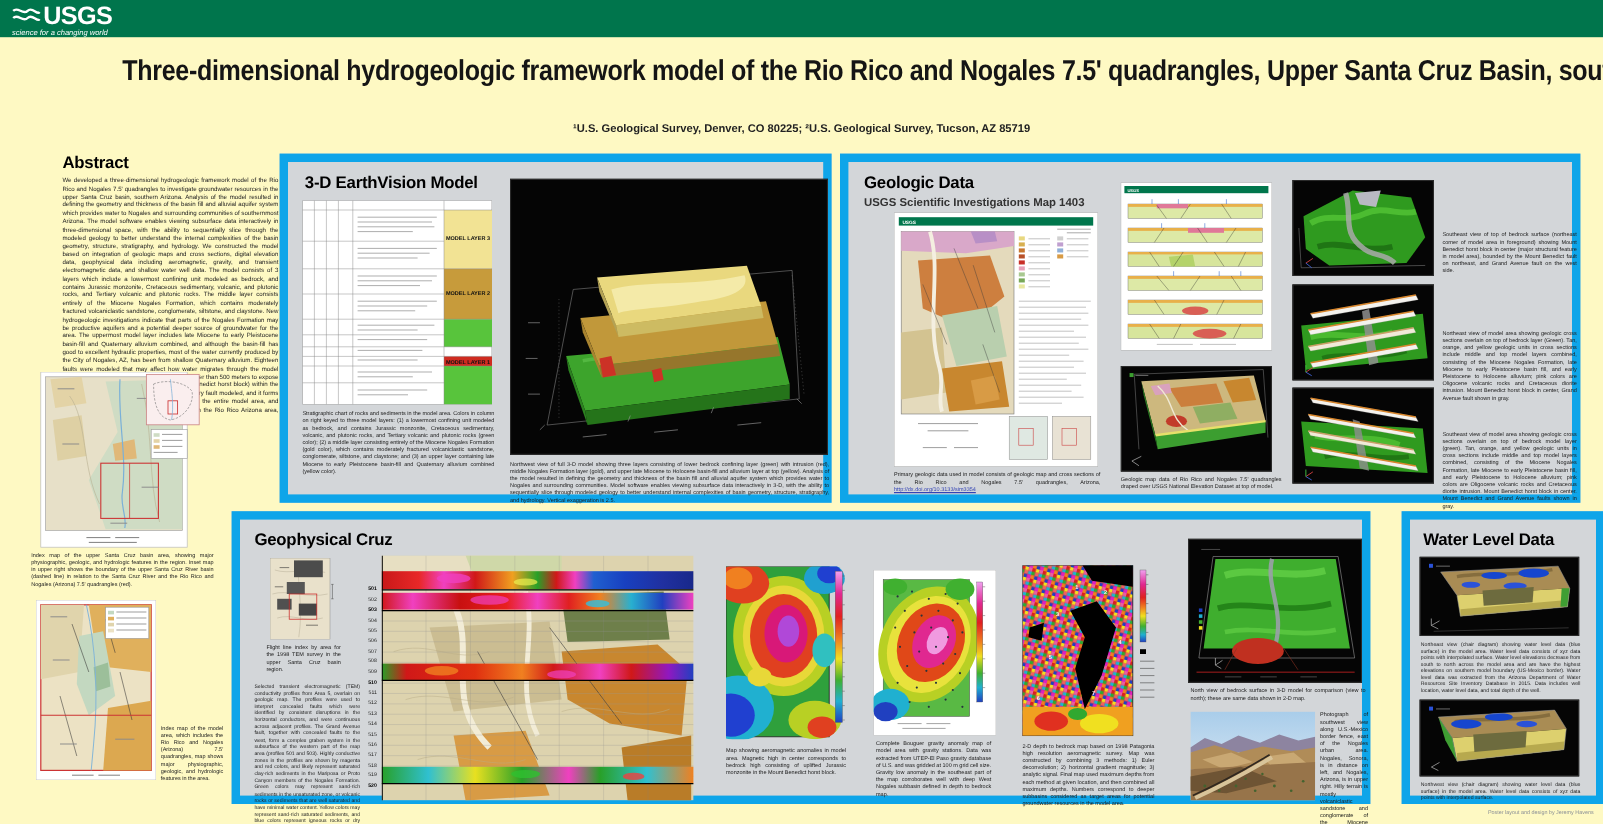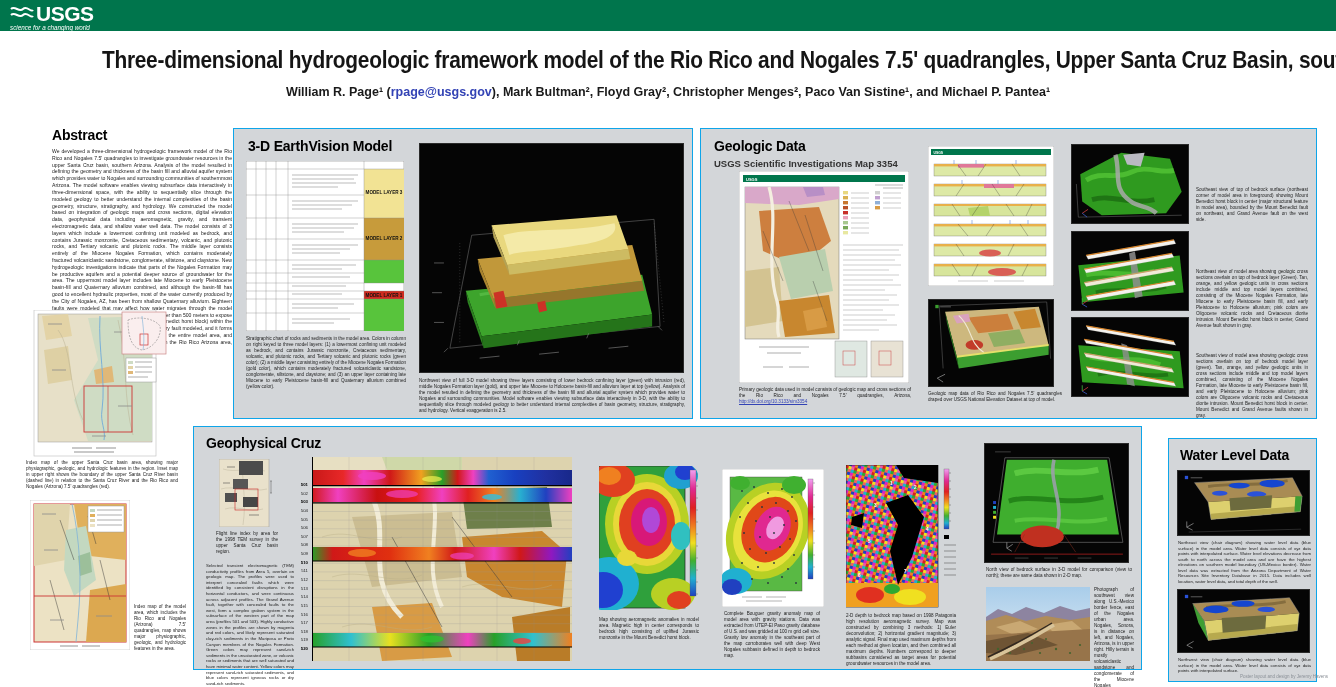--- a/index.html
+++ b/index.html
@@ -1,26 +1,26 @@
 <!DOCTYPE html>
 <html><head>
 <meta charset="utf-8">
 <style>
   html,body{margin:0;padding:0;background:#e4e7ea;}
-  .poster{position:relative;width:1336px;height:687px;background:#ffffff;font-family:"Liberation Sans",sans-serif;overflow:hidden;}
+  .poster{position:relative;width:1336px;height:687px;background:#fef9c3;font-family:"Liberation Sans",sans-serif;overflow:hidden;}
   .abs{position:absolute;}
   .topbar{position:absolute;left:0;top:0;width:1336px;height:31px;background:#00754c;}
   .logoname{font-size:21px;font-weight:bold;color:#fff;letter-spacing:-0.5px;line-height:1;}
   .logotag{font-size:6.3px;font-style:italic;color:#fff;}
   .titlewrap{position:absolute;left:0;top:46px;width:1336px;text-align:center;}
   .title{display:inline-block;transform:scaleX(.87);transform-origin:center;font-size:24px;font-weight:bold;color:#151515;white-space:nowrap;letter-spacing:-0.3px;}
   .authors{position:absolute;left:0;top:85px;width:1336px;text-align:center;font-size:12.5px;font-weight:600;color:#1a1a1a;}
   .authors a{color:#3343b5;text-decoration:none;}
   .affil{position:absolute;left:0;top:102px;width:1336px;text-align:center;font-size:9.3px;font-weight:600;color:#222;}
-  .panel{position:absolute;background:#d3d6d9;border:1px solid #0ea5e9;box-sizing:border-box;}
+  .panel{position:absolute;background:#d3d6d9;border:7px solid #0ea5e9;box-sizing:border-box;}
   .h2{font-size:14px;font-weight:bold;color:#000;letter-spacing:-0.2px;white-space:nowrap;}
   .h3{font-size:9.5px;font-weight:bold;color:#333;white-space:nowrap;}
   .capj{font-size:4.6px;line-height:1.3;color:#1c1c1c;text-align:justify;}
   .abstext{font-size:5.1px;line-height:1.34;color:#222;text-align:justify;}
   .temtext{font-size:4.25px;line-height:1.32;color:#1c1c1c;text-align:justify;}
   .temlabel{position:absolute;width:13px;text-align:right;font-size:4.3px;color:#222;line-height:1;}
   .temlabel.b{font-weight:bold;color:#000;}
   .blackbox{background:#050505;border:1px solid #2a2a2a;box-sizing:border-box;}
   .credit{position:absolute;right:8px;top:674px;font-size:4.5px;color:#8a8f96;}
   svg{display:block;}
@@ -38,21 +38,21 @@
           <path d="M1,4 C5,0 9,8 13,4 C17,0 21,8 23,5" stroke="#fff" stroke-width="2" fill="none"></path>
           <path d="M1,10 C5,6 9,14 13,10 C17,6 21,14 23,11" stroke="#fff" stroke-width="2" fill="none"></path>
         </svg>
         <span class="logoname">USGS</span>
       </div>
       <div class="logotag">science for a changing world</div>
     </div>
   </div>
 
   <div class="titlewrap"><span class="title">Three-dimensional hydrogeologic framework model of the Rio Rico and Nogales 7.5' quadrangles, Upper Santa Cruz Basin, southern Arizona</span></div>
-  <div class="authors"><span>William R. Page¹ (</span><a href="#">rpage@usgs.gov</a><span>), Mark Bultman², Floyd Gray², Christopher Menges², Paco Van Sistine¹, and Michael P. Pantea¹</span></div>
+  <div class="affil">¹U.S. Geological Survey, Denver, CO 80225; ²U.S. Geological Survey, Tucson, AZ 85719</div>
 
   <div class="abs" style="left:28px;top:127px;width:182px;margin-left:24px;">
     <div class="h2" style="font-size:14px;">Abstract</div>
     <div class="abstext" style="margin-top:5px;width:180px;">We developed a three-dimensional hydrogeologic framework model of the Rio Rico and Nogales 7.5' quadrangles to investigate groundwater resources in the upper Santa Cruz basin, southern Arizona. Analysis of the model resulted in defining the geometry and thickness of the basin fill and alluvial aquifer system which provides water to Nogales and surrounding communities of southernmost Arizona. The model software enables viewing subsurface data interactively in three-dimensional space, with the ability to sequentially slice through the modeled geology to better understand the internal complexities of the basin geometry, structure, stratigraphy, and hydrology. We constructed the model based on integration of geologic maps and cross sections, digital elevation data, geophysical data including aeromagnetic, gravity, and transient electromagnetic data, and shallow water well data. The model consists of 3 layers which include a lowermost confining unit modeled as bedrock, and contains Jurassic monzonite, Cretaceous sedimentary, volcanic, and plutonic rocks, and Tertiary volcanic and plutonic rocks. The middle layer consists entirely of the Miocene Nogales Formation, which contains moderately fractured volcaniclastic sandstone, conglomerate, siltstone, and claystone. New hydrogeologic investigations indicate that parts of the Nogales Formation may be productive aquifers and a potential deeper source of groundwater for the area. The uppermost model layer includes late Miocene to early Pleistocene basin-fill and Quaternary alluvium combined, and although the basin-fill has good to excellent hydraulic properties, most of the water currently produced by the City of Nogales, AZ, has been from shallow Quaternary alluvium. Eighteen faults were modeled that may affect how water migrates through the model area. Some of the faults have displacements greater than 500 meters to expose the Jurassic bedrock as a central core (Mount Benedict horst block) within the model area. The Mount Benedict fault is the primary fault modeled, and it forms the east side of the horst block, extends across the entire model area, and controls the course of the Santa Cruz River from the Rio Rico Arizona area, southward into Sonora, Mexico.</div>
   </div>
 
   <svg class="abs" style="left:28px;top:310px;" width="140" height="148" viewBox="0 0 140 148">
     <rect x="6" y="0" width="122" height="146" fill="#ffffff" stroke="#bcbcbc" stroke-width="0.6"></rect>
     <rect x="10" y="4" width="114" height="128" fill="#e7e0c8" stroke="#999" stroke-width="0.5"></rect>
     <polygon points="60,8 124,6 124,131 60,131 46,90 70,50" fill="#cfdcc4"></polygon>
@@ -232,21 +232,21 @@
           <line x1="60" y1="216" x2="80" y2="214"></line>
           <line x1="120" y1="212" x2="140" y2="210"></line>
           <line x1="190" y1="206" x2="210" y2="204"></line>
         </g>
     </svg>
     <div class="abs capj" style="left:185px;top:249px;width:266px;">Northwest view of full 3-D model showing three layers consisting of lower bedrock confining layer (green) with intrusion (red), middle Nogales Formation layer (gold), and upper late Miocene to Holocene basin-fill and alluvium layer at top (yellow). Analysis of the model resulted in defining the geometry and thickness of the basin fill and alluvial aquifer system which provides water to Nogales and surrounding communities. Model software enables viewing subsurface data interactively in 3-D, with the ability to sequentially slice through modeled geology to better understand internal complexities of basin geometry, structure, stratigraphy, and hydrology. Vertical exaggeration is 2.5.</div>
   </div>
 
   <div class="panel" style="left:700px;top:128px;width:617px;height:291px;">
     <div class="abs h2" style="left:13px;top:9px;text-align:right;">Geologic Data</div>
-    <div class="abs h3" style="left:13px;top:29px;">USGS Scientific Investigations Map 3354</div>
+    <div class="abs h3" style="left:13px;top:29px;">USGS Scientific Investigations Map 1403</div>
 
     <svg class="abs" style="left:38px;top:42px;" width="170" height="212" viewBox="0 0 170 212">
       <rect width="170" height="212" fill="#fff" stroke="#999" stroke-width="0.6"></rect>
       <rect x="4" y="4" width="162" height="7" fill="#00764c"></rect>
       <text x="7" y="9.6" font-size="4" font-weight="bold" fill="#fff">USGS</text>
       <g stroke="#888" stroke-width="0.6">
           <line x1="136" y1="14" x2="164" y2="14"></line>
           <line x1="144" y1="17" x2="164" y2="17"></line>
         </g>
       <rect x="6" y="16" width="94" height="152" fill="#e4dabc" stroke="#777" stroke-width="0.5"></rect>
@@ -930,21 +930,21 @@
           <circle cx="70" cy="62" r="1.2"></circle>
           <circle cx="84" cy="66" r="1.1"></circle>
           <circle cx="94" cy="58" r="1.1"></circle>
           <circle cx="46" cy="56" r="1"></circle>
           <circle cx="60" cy="52" r="1"></circle>
         </g>
     </svg>
     <div class="abs capj" style="left:900px;top:160px;width:40px;">Photograph of southwest view along U.S.-Mexico border fence, east of the Nogales urban area. Nogales, Sonora, is in distance on left, and Nogales, Arizona, is in upper right. Hilly terrain is mostly volcaniclastic sandstone and conglomerate of the Miocene Nogales Formation. Atascosa Mountains are on the skyline.</div>
   </div>
 
-  <div class="panel" style="left:1168px;top:438px;width:149px;height:244px;">
+  <div class="panel" style="left:1168px;top:426px;width:169px;height:244px;">
     <div class="abs h2" style="left:11px;top:8px;">Water Level Data</div>
 
     <svg class="abs blackbox" style="left:8px;top:31px;" width="133" height="66" viewBox="0 0 133 66">
       <rect width="133" height="66" fill="#050505"></rect>
       <polygon points="16,12 117,7 127,26 30,32" fill="#a98c54"></polygon>
       <path d="M30,16 C55,12 85,16 112,10" stroke="#7c6538" stroke-width="3" fill="none" opacity="0.8"></path>
       <ellipse cx="62" cy="15" rx="11" ry="3" fill="#1646cf"></ellipse>
       <ellipse cx="96" cy="13" rx="13" ry="4" fill="#1646cf"></ellipse>
       <ellipse cx="42" cy="23" rx="8" ry="2.6" fill="#2a52d8"></ellipse>
       <ellipse cx="80" cy="24" rx="10" ry="3" fill="#2a52d8"></ellipse>

